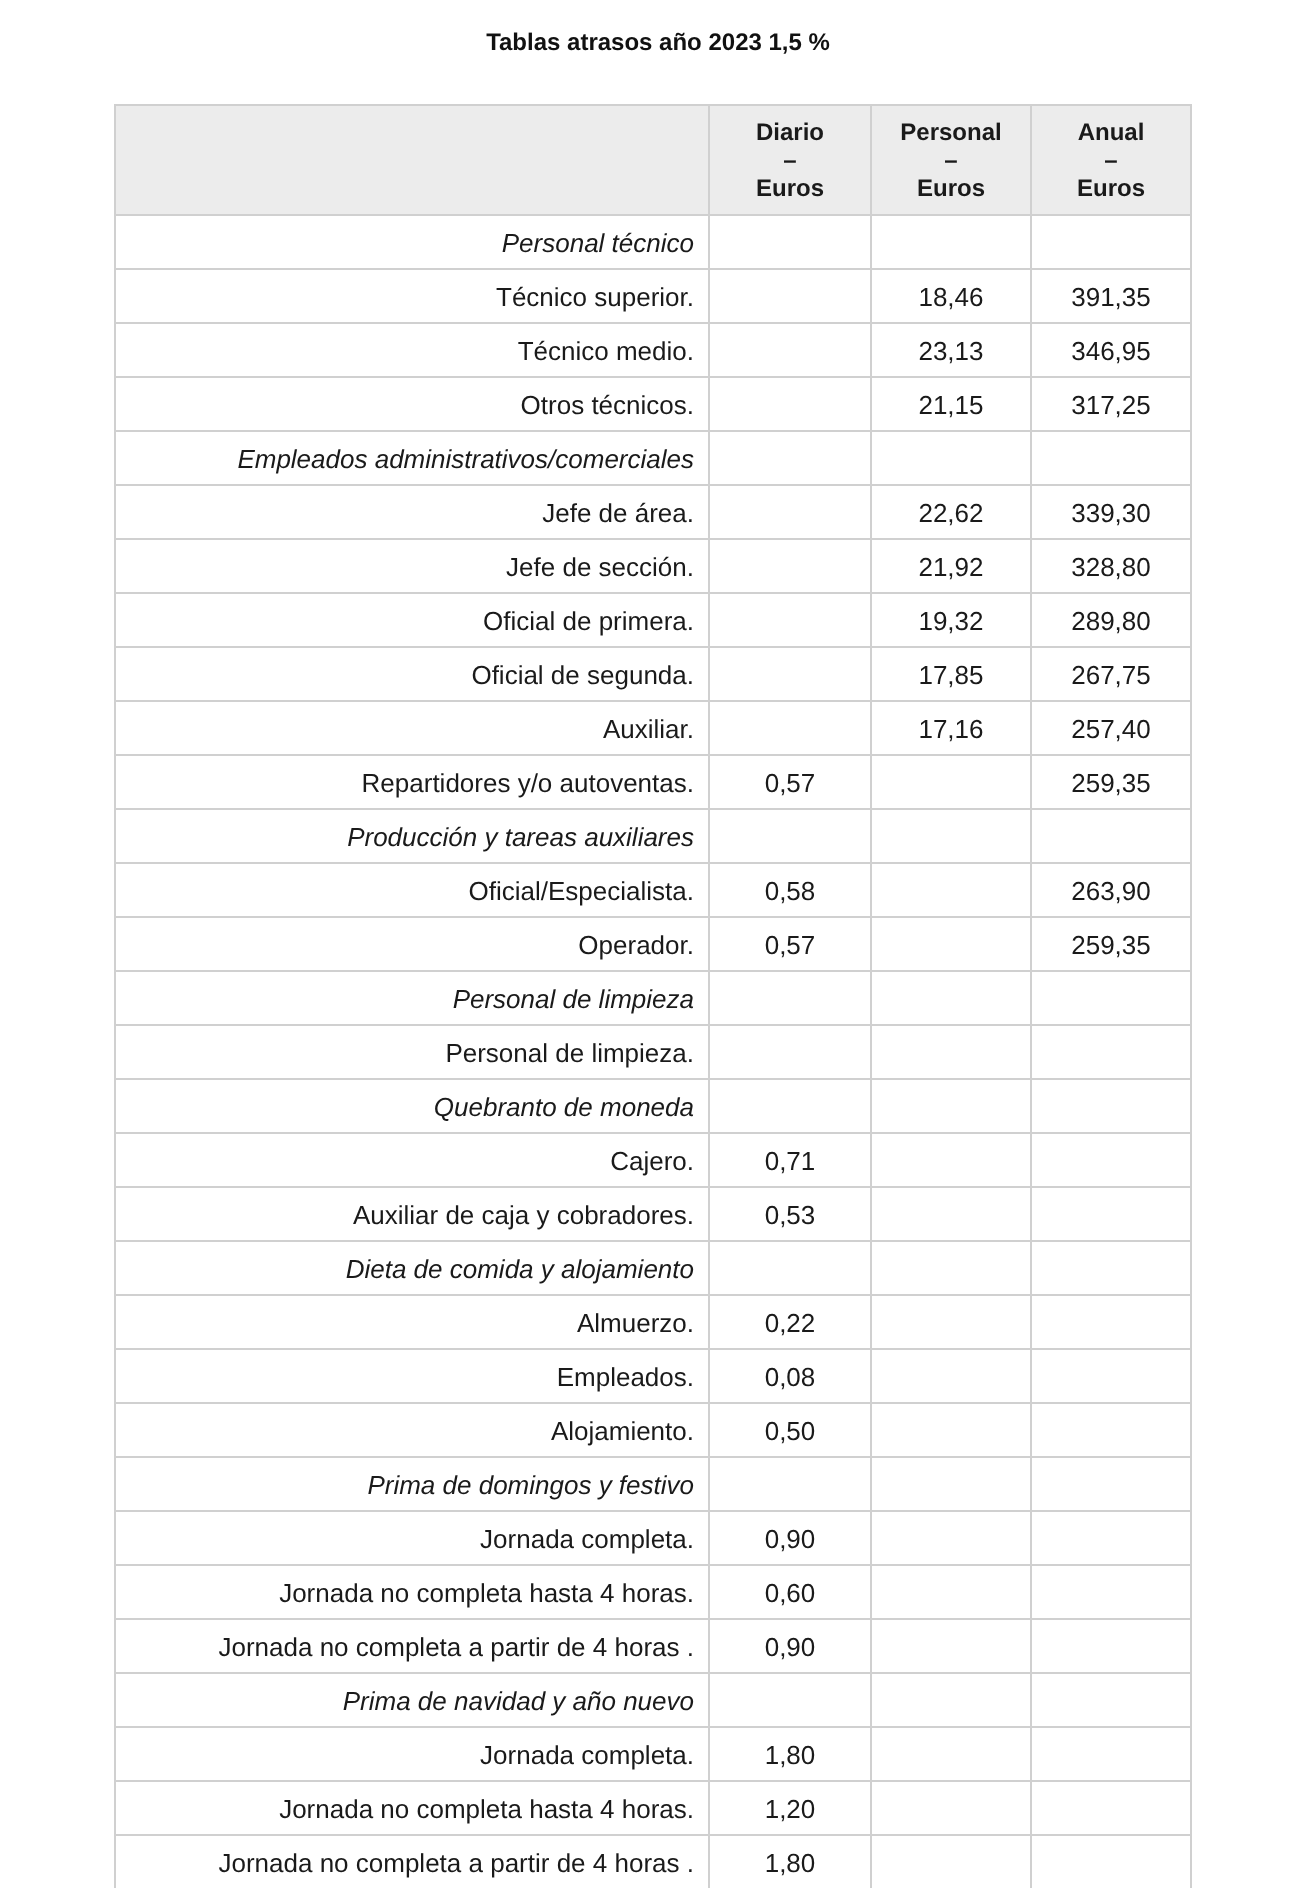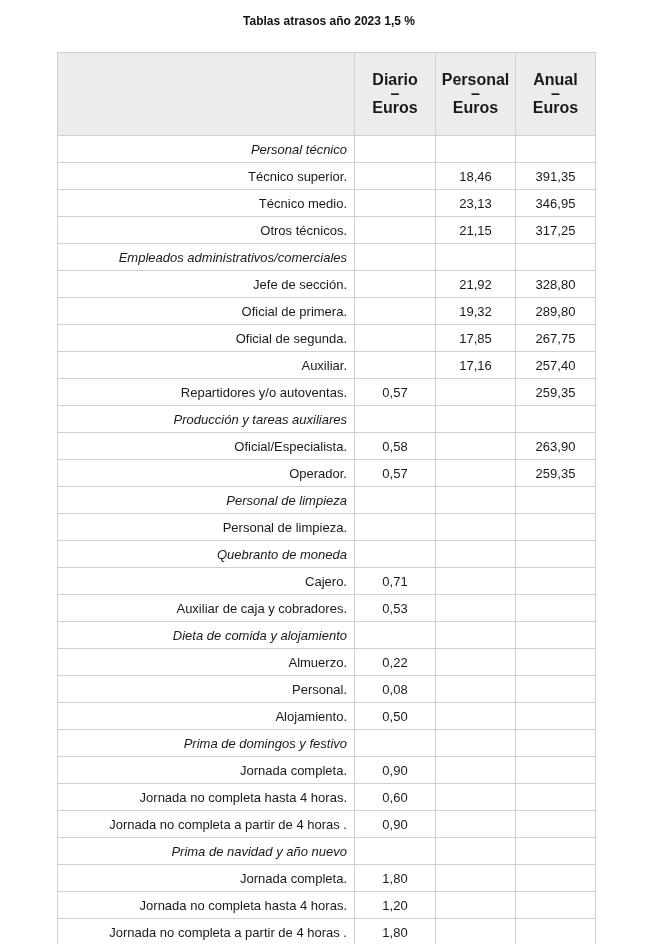--- a/index.html
+++ b/index.html
@@ -32,22 +32,22 @@
     color:var(--text);
   }
   table.atrasos th, table.atrasos td{
     border:1px solid var(--border);
     overflow:hidden;
     white-space:nowrap;
   }
   table.atrasos th{
     background:var(--header-bg);
     font-weight:bold;
-    font-size:16px;
-    padding:20px 2px;
+    font-size:12px;
+    padding:6px 2px;
     vertical-align:middle;
   }
   table.atrasos th div{line-height:14px;text-align:center;}
   table.atrasos td{
     height:26px;
     vertical-align:middle;
     font-size:13px;
     padding:0 7px;
   }
   td.label-cell{text-align:right;}
@@ -113,20 +113,26 @@
           <td class="num-cell">21,15</td>
           <td class="num-cell">317,25</td>
         </tr>
         <tr>
           <td class="section-cell">Empleados administrativos/comerciales</td>
           <td class="num-cell"></td>
           <td class="num-cell"></td>
           <td class="num-cell"></td>
         </tr>
         <tr>
+          <td class="label-cell">Jefe de área.</td>
+          <td class="num-cell"></td>
+          <td class="num-cell">22,62</td>
+          <td class="num-cell">339,30</td>
+        </tr>
+        <tr>
           <td class="label-cell">Jefe de sección.</td>
           <td class="num-cell"></td>
           <td class="num-cell">21,92</td>
           <td class="num-cell">328,80</td>
         </tr>
         <tr>
           <td class="label-cell">Oficial de primera.</td>
           <td class="num-cell"></td>
           <td class="num-cell">19,32</td>
           <td class="num-cell">289,80</td>
@@ -203,21 +209,21 @@
           <td class="ghost"></td>
           <td class="ghost"></td>
         </tr>
         <tr>
           <td class="label-cell">Almuerzo.</td>
           <td class="num-cell">0,22</td>
           <td class="ghost"></td>
           <td class="ghost"></td>
         </tr>
         <tr>
-          <td class="label-cell">Personal.</td>
+          <td class="label-cell">Empleados.</td>
           <td class="num-cell">0,08</td>
           <td class="ghost"></td>
           <td class="ghost"></td>
         </tr>
         <tr>
           <td class="label-cell">Alojamiento.</td>
           <td class="num-cell">0,50</td>
           <td class="ghost"></td>
           <td class="ghost"></td>
         </tr>

